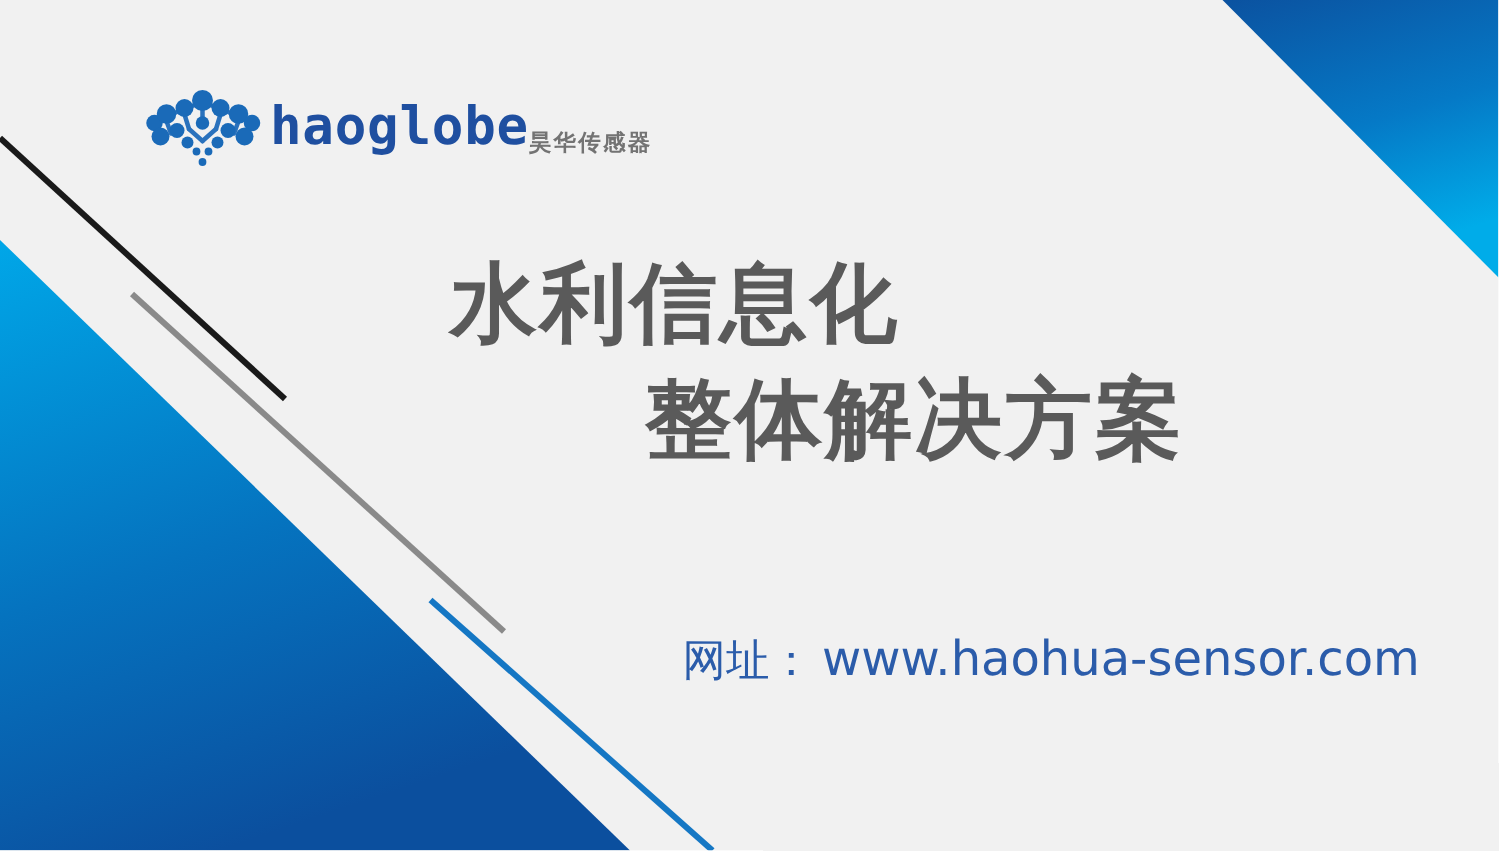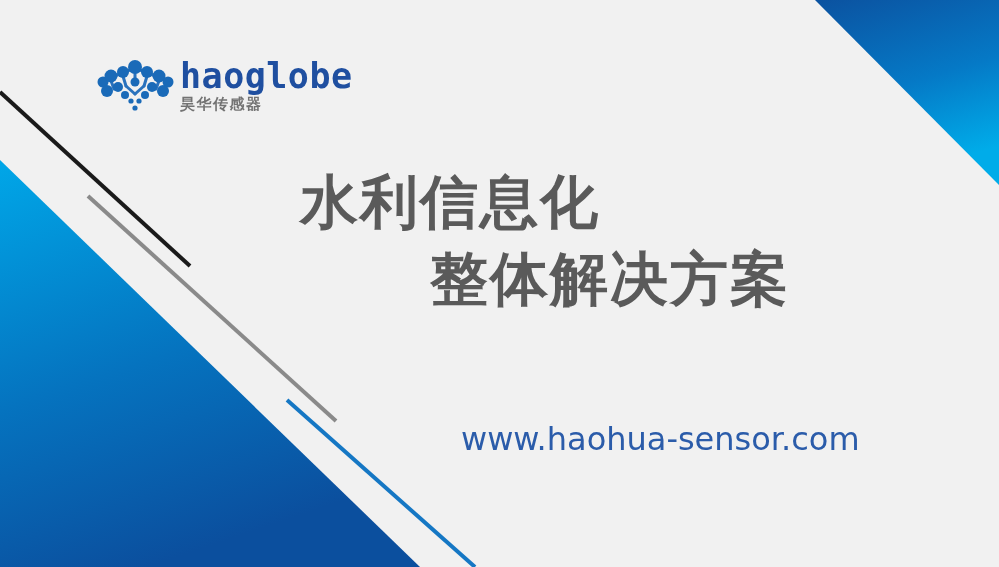--- a/index.html
+++ b/index.html
@@ -34,22 +34,22 @@
     align-items: center;
     gap: 6px;
   }
   .logo-mark {
     width: 78px;
     height: 58px;
     flex: 0 0 auto;
   }
   .logo-text-wrap {
     display: flex;
-    flex-direction: column;
-    align-items: flex-start;
+    flex-direction: row;
+    align-items: flex-end;
     line-height: 1;
   }
   .logo-wordmark {
     font-family: "DejaVu Sans Mono", "Liberation Mono", monospace;
     font-size: 35px;
     font-weight: 700;
     letter-spacing: 0.5px;
     color: #1f4fa0;
     line-height: 1;
   }
@@ -179,16 +179,17 @@
       <div class="logo-cn">昊华传感器</div>
     </div>
   </div>
 
   <div class="title-block">
     <div class="title-line title-line-1">水利信息化</div>
     <div class="title-line title-line-2">整体解决方案</div>
   </div>
 
   <div class="url-block">
+    <span class="url-label">网址：</span>
     <span class="url-value">www.haohua-sensor.com</span>
   </div>
 
 </div>
 
 </body></html>

